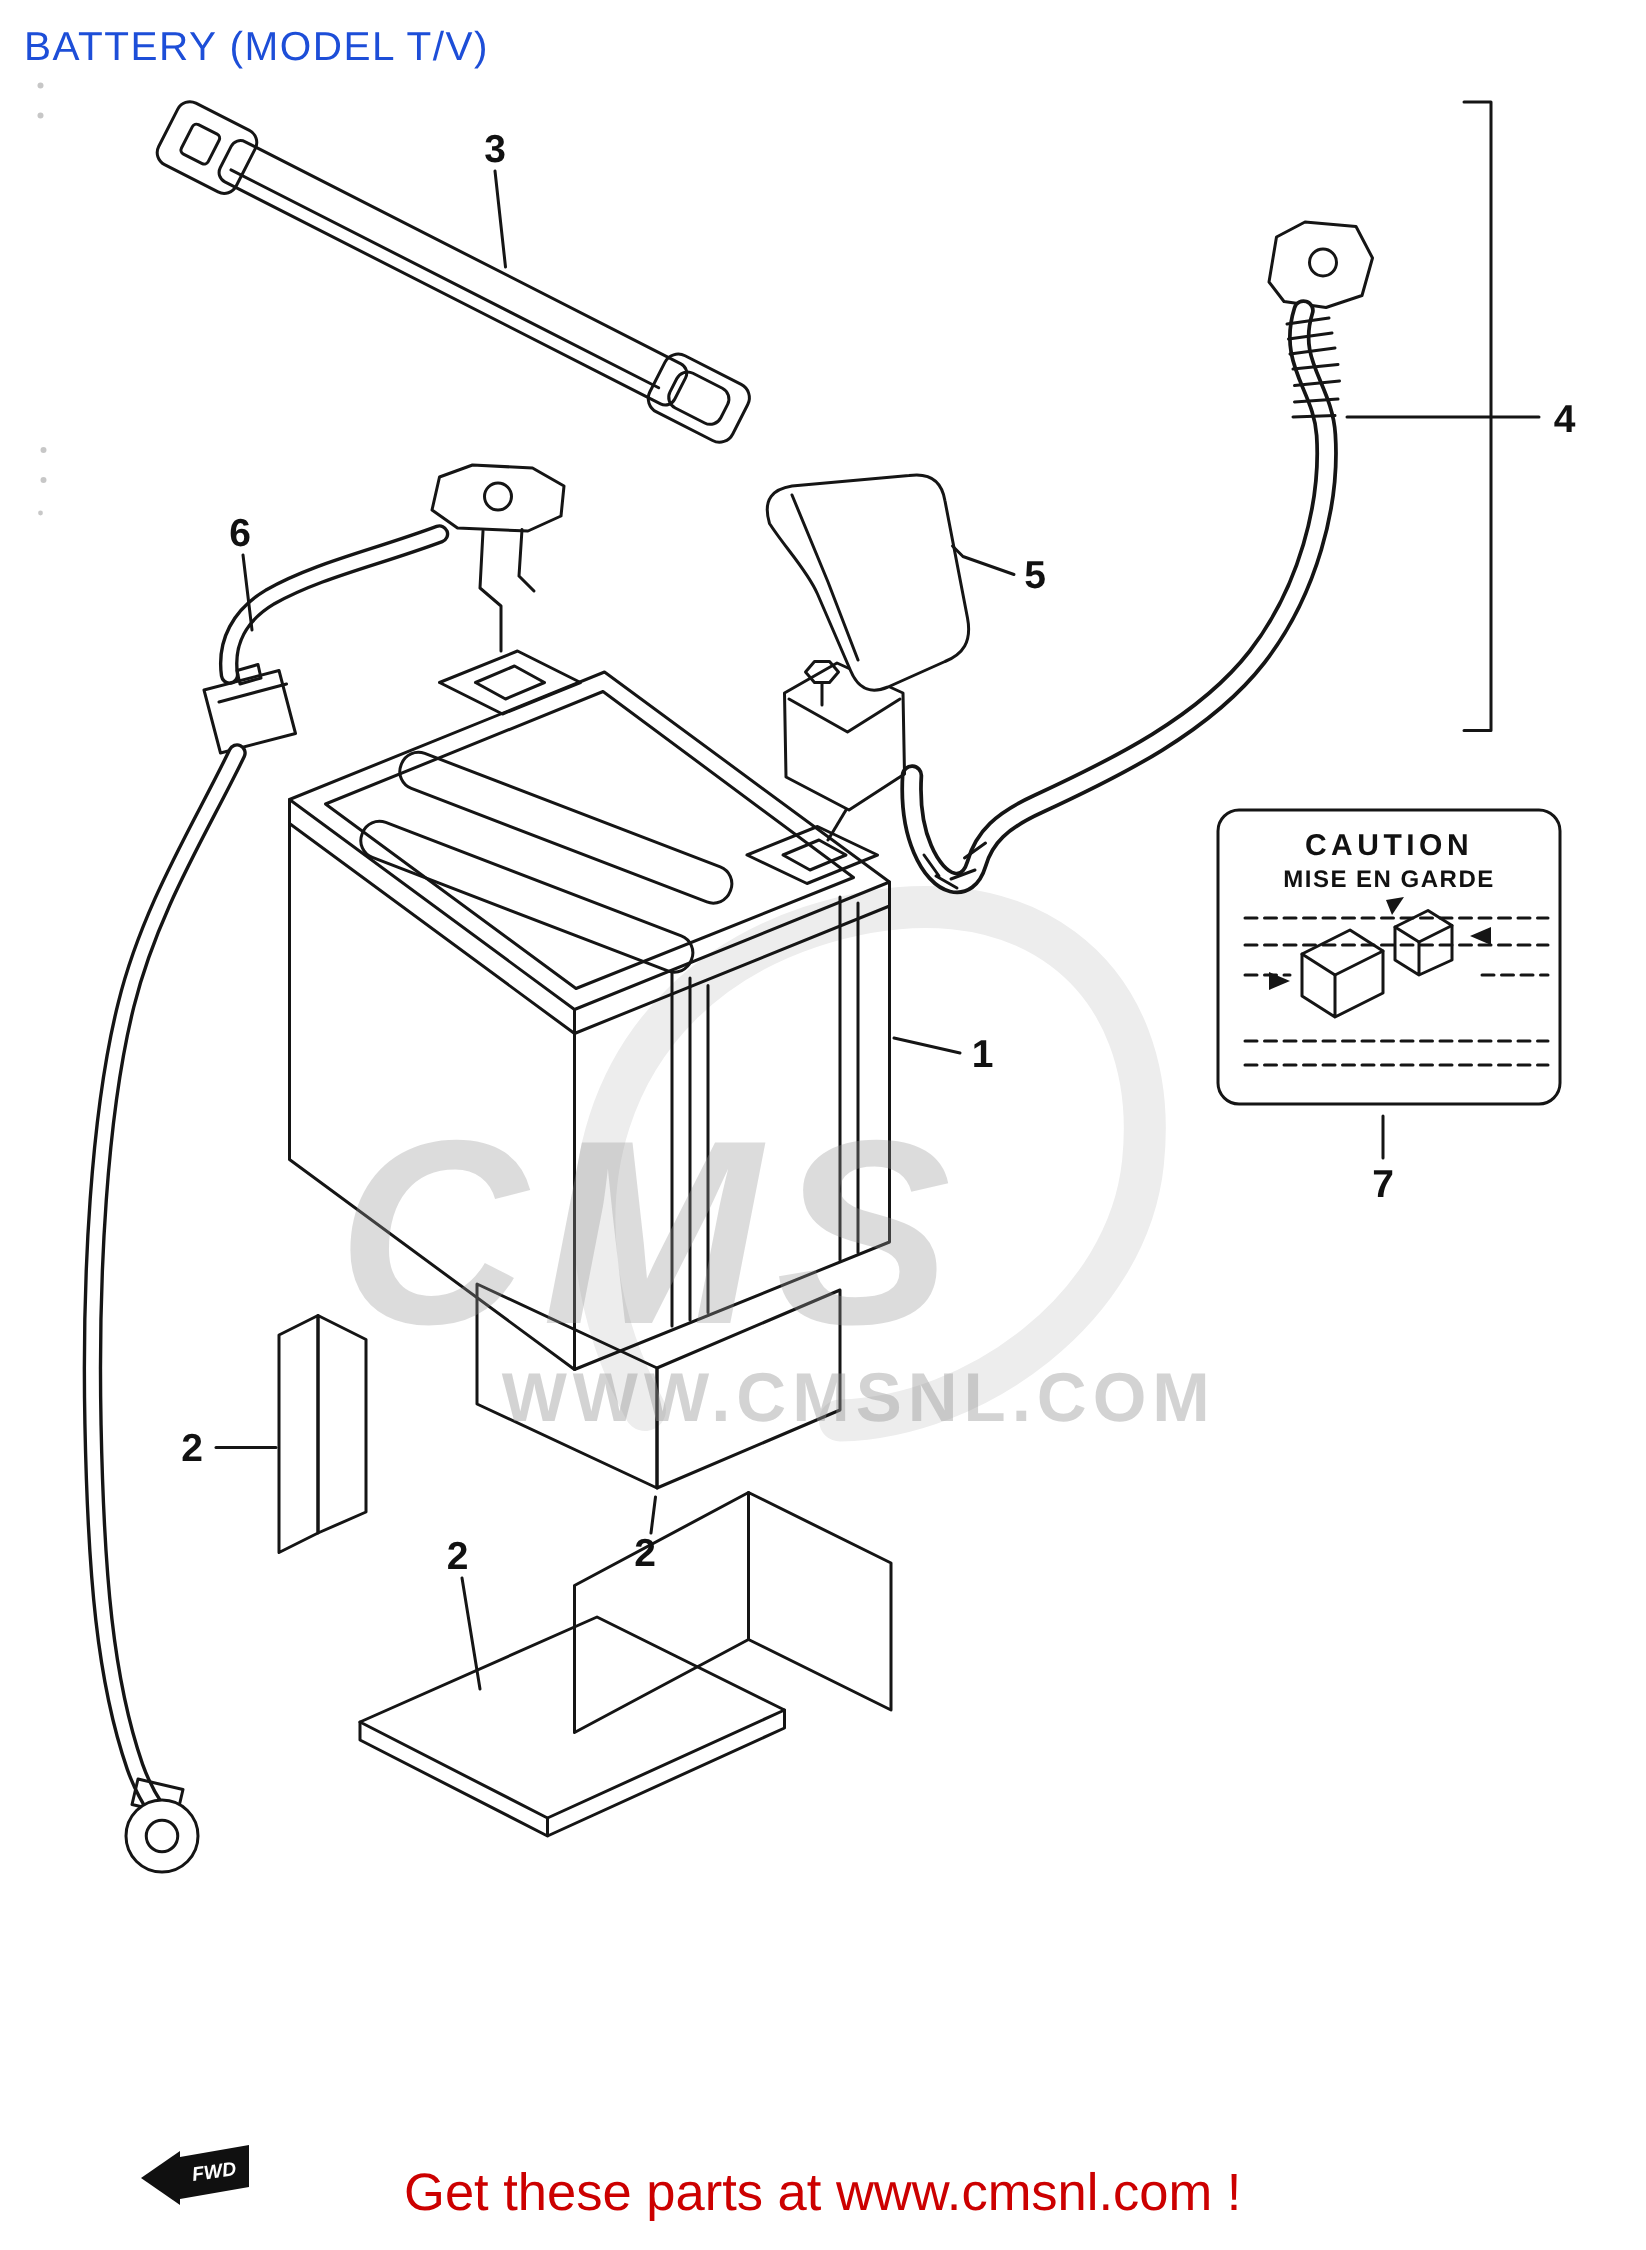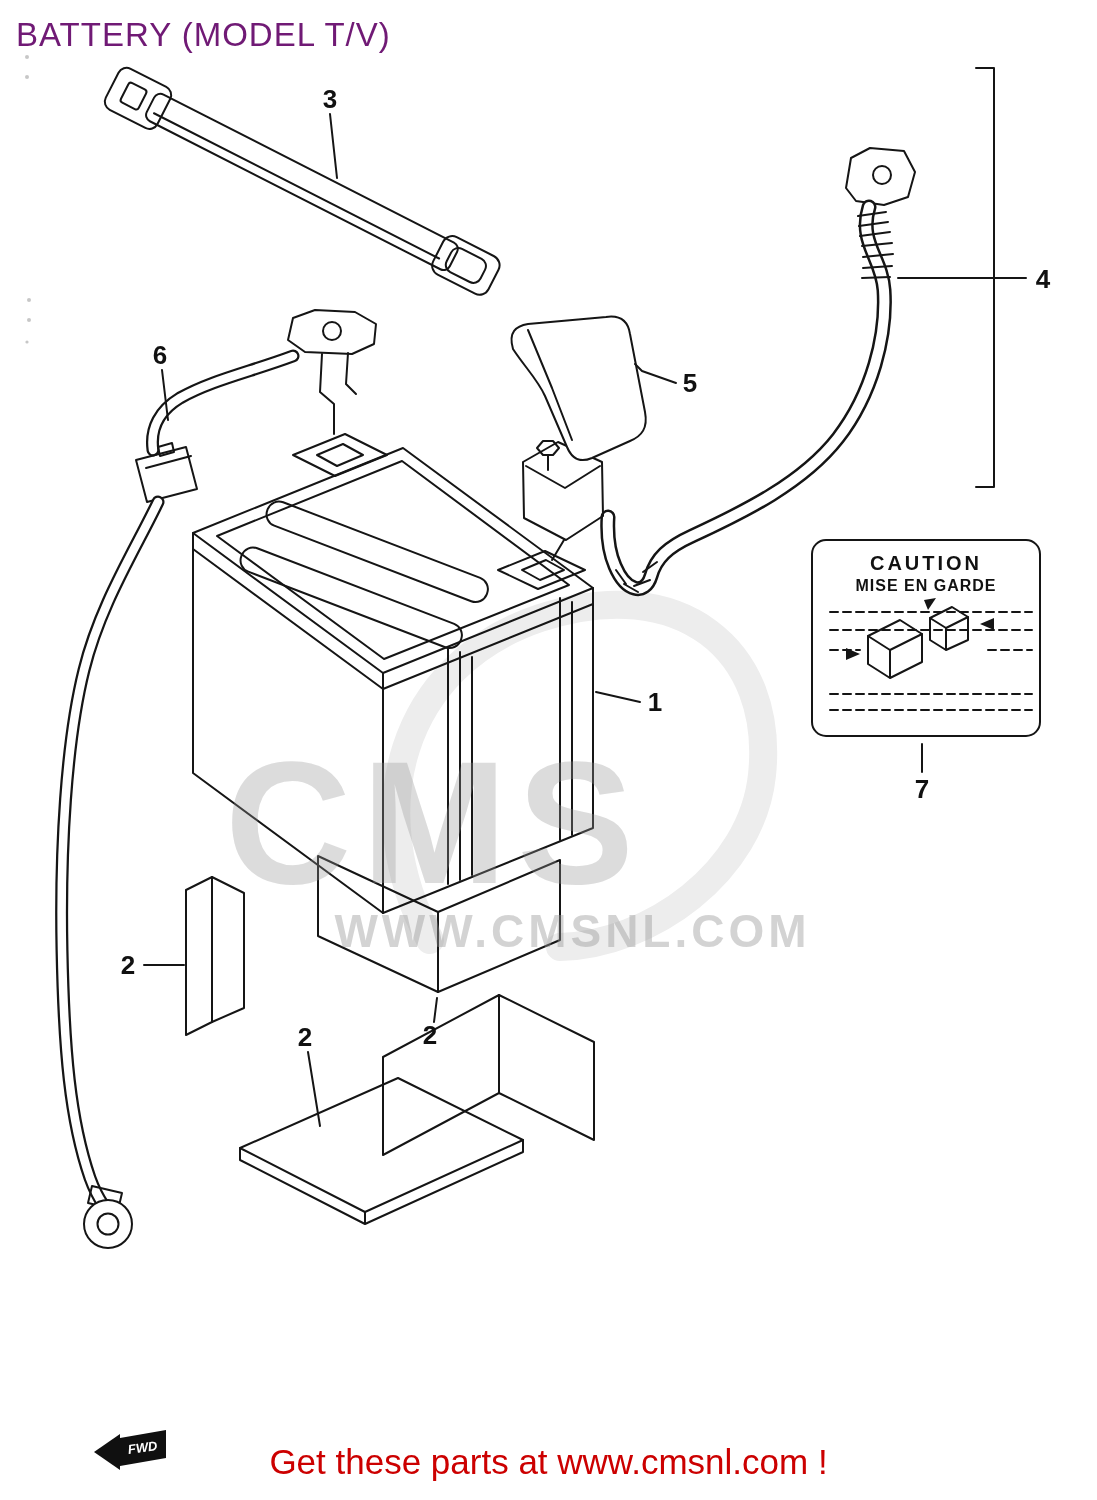--- a/index.html
+++ b/index.html
@@ -1,23 +1,23 @@
 <!DOCTYPE html>
 <html><head>
 <meta charset="utf-8">
 <style>
   html,body{margin:0;padding:0;background:#ffffff;}
   #screen{position:relative;width:1097px;height:1500px;background:#ffffff;overflow:hidden;
           font-family:"Liberation Sans",sans-serif;}
   #screen svg{position:absolute;left:0;top:0;}
-  .diagram-title{position:absolute;left:16px;top:16px;font-size:33px;letter-spacing:1px;
-          color:#701a75;font-family:"Liberation Sans",sans-serif;}
+  .diagram-title{position:absolute;left:16px;top:16px;font-size:27px;letter-spacing:1px;
+          color:#1d4ed8;font-family:"Liberation Sans",sans-serif;}
   .wm-logo{position:absolute;left:0;top:735px;width:869px;text-align:center;
           font-size:175px;font-weight:bold;letter-spacing:10px;line-height:1;
-          color:rgba(150,150,150,0.33);font-family:"Liberation Sans",sans-serif;pointer-events:none;}
+          color:rgba(150,150,150,0.33);font-family:"Liberation Sans",sans-serif;pointer-events:none;font-style:italic;}
   .wm-url{position:absolute;left:0;top:908px;width:1097px;text-align:center;
           font-size:46px;font-weight:bold;letter-spacing:4px;line-height:1;
           color:rgba(150,150,150,0.42);font-family:"Liberation Sans",sans-serif;pointer-events:none;margin-left:24px;}
   .footer-line{position:absolute;left:0;top:1442px;width:1097px;text-align:center;
           font-size:35px;color:#cc0000;font-family:"Liberation Sans",sans-serif;}
   .lineart{stroke:#151515;stroke-width:2;fill:none;stroke-linecap:round;stroke-linejoin:round;}
   .callout{font-family:"Liberation Sans",sans-serif;font-weight:bold;font-size:26px;fill:#111;}
 </style>
 </head>
 <body>

